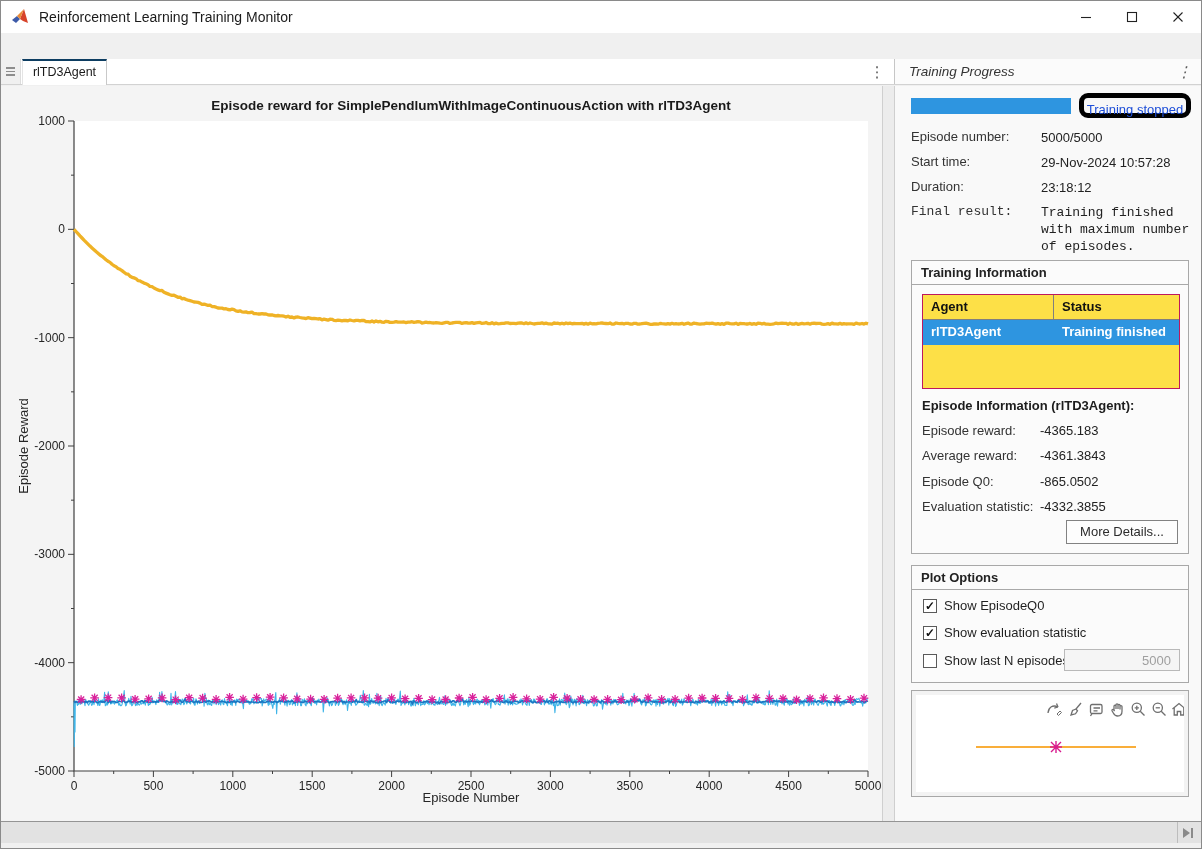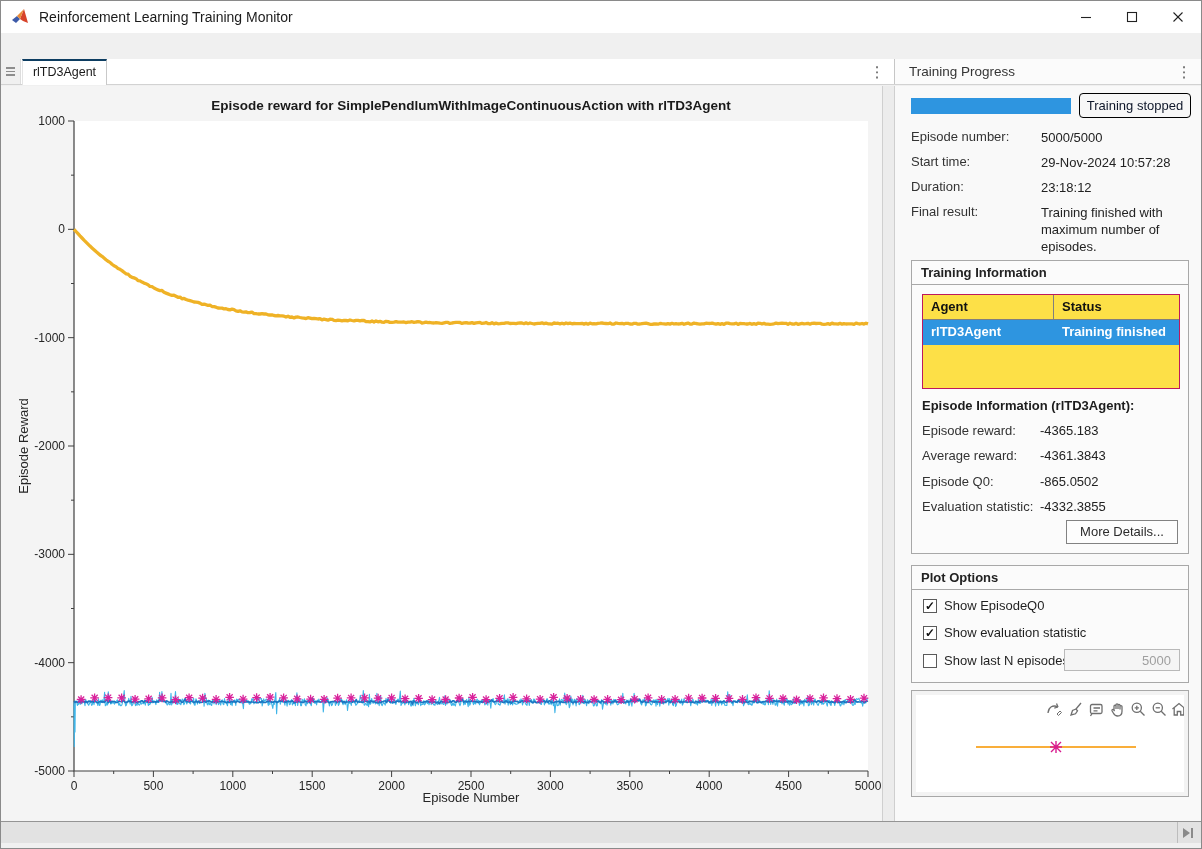--- a/index.html
+++ b/index.html
@@ -27,35 +27,35 @@
               border-bottom:1px solid #d2d2d2; display:flex; }
   .strip-left { position:relative; width:894px; height:100%; border-right:1px solid #c6c6c6; }
   .grip { position:absolute; left:0; top:0; width:20px; height:100%; background:#f0f0f0;
           border-right:1px solid #dddddd; display:flex; flex-direction:column; justify-content:center; align-items:center; gap:2px; }
   .grip i { display:block; width:9px; height:1.5px; background:#8d8d8d; }
   .doctab { position:absolute; left:21px; top:0; width:85px; height:26px; background:#ffffff;
             border-top:2px solid #0d3d61; border-right:1px solid #c9c9c9; border-left:1px solid #e4e4e4;
             font-size:12.5px; color:#1a1a1a; text-align:center; line-height:23px; }
   .kebab { color:#5a5a5a; font-size:15px; line-height:26px; text-align:center; width:18px; cursor:default; }
   .strip-left .kebab { position:absolute; right:8px; top:0; }
-  .strip-right { position:relative; flex:1; background:#fbfbfb; }
+  .strip-right { position:relative; flex:1; background:#fbfbfb;font-style:italic; }
   .panel-title { position:absolute; left:14px; top:0; line-height:26px; font-size:13.5px; color:#353535; }
   .strip-right .kebab { position:absolute; right:8px; top:0; }
 
   
   .main { position:absolute; top:85px; left:0; right:0; height:735px; display:flex; }
   .docarea { position:relative; width:881px; height:100%; background:#f4f4f4; }
   .vscroll { width:13px; height:100%; background:#ececec; border-left:1px solid #cfcfcf; border-right:1px solid #cfcfcf; }
   .panel { position:relative; flex:1; background:#f9f9f9; font-size:13px; color:#2b2b2b; }
 
   
   .progressbar { position:absolute; left:16px; top:12px; width:160px; height:16px; background:#e6e6e6; }
   .progressbar .fill { height:100%; background:#2e95e0; }
   .btn-stopped { position:absolute; right:10px; top:7px; width:112px; height:25px; background:#f7f7f7;
-                 border:1px solid #000000; border-radius:4px; color:#0f172a; font-size:13px; text-align:center; line-height:23px; }
+                 border:5px solid #000000; border-radius:9px; color:#1d4ed8; font-size:13px; text-align:center; line-height:23px; }
   .fieldrow { position:absolute; left:16px; right:10px; display:flex; }
   .fieldrow .flabel { width:130px; color:#333; }
   .fieldrow .fvalue { flex:1; color:#222; line-height:17px; }
 
   .groupbox { position:absolute; left:16px; width:278px; background:#fbfbfb; border:1px solid #a8a8a8; }
   .gb-head { height:24px; line-height:23px; padding-left:9px; font-weight:bold; font-size:13px;
              color:#222; border-bottom:1px solid #a8a8a8; }
 
   
   .ti-table { position:absolute; left:10px; top:33px; width:258px; height:95px; background:#fde047;
@@ -222,21 +222,21 @@
         <span class="fvalue">5000/5000</span>
       </div>
       <div class="fieldrow" style="top:68px;">
         <span class="flabel">Start time:</span>
         <span class="fvalue">29-Nov-2024 10:57:28</span>
       </div>
       <div class="fieldrow" style="top:93px;">
         <span class="flabel">Duration:</span>
         <span class="fvalue">23:18:12</span>
       </div>
-      <div class="fieldrow" style="top:118px;">
+      <div class="fieldrow" style="top:118px;font-family:Liberation Mono, monospace;">
         <span class="flabel">Final result:</span>
         <span class="fvalue" style="width:150px;">Training finished with maximum number of episodes.</span>
       </div>
 
       <div class="groupbox" style="top:174px; height:294px;">
         <div class="gb-head">Training Information</div>
         <div class="ti-table">
           <div class="ti-row head">
             <span class="ti-c1">Agent</span>
             <span class="ti-c2">Status</span>

